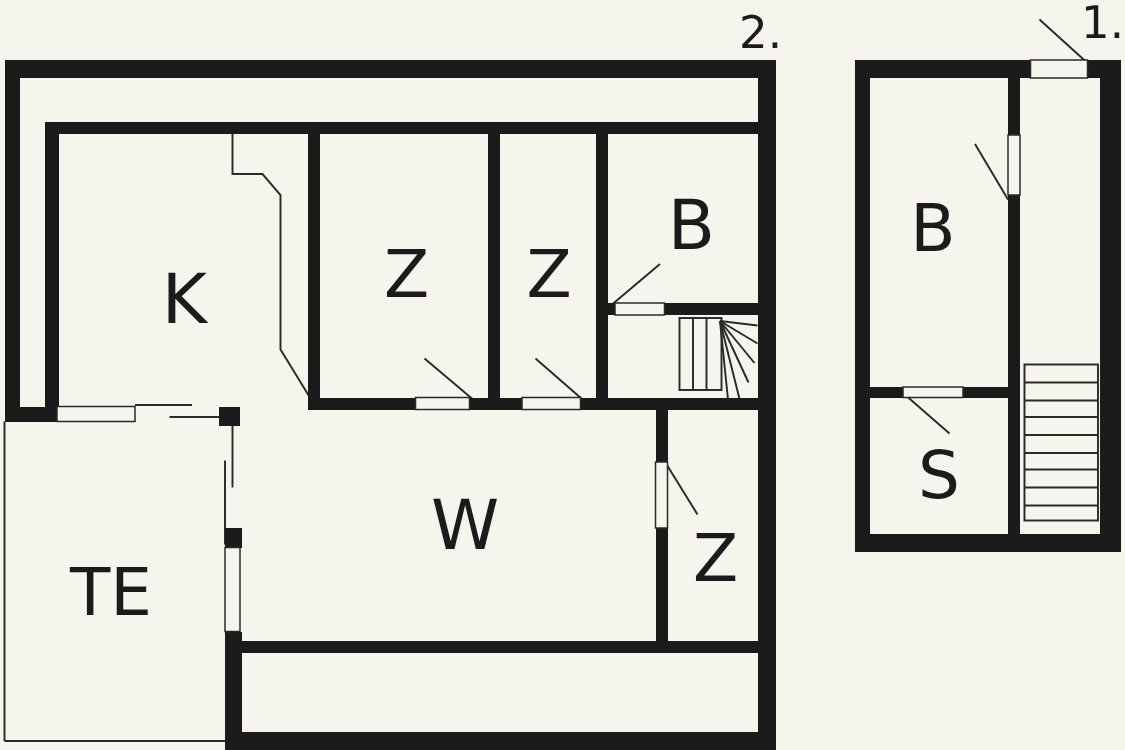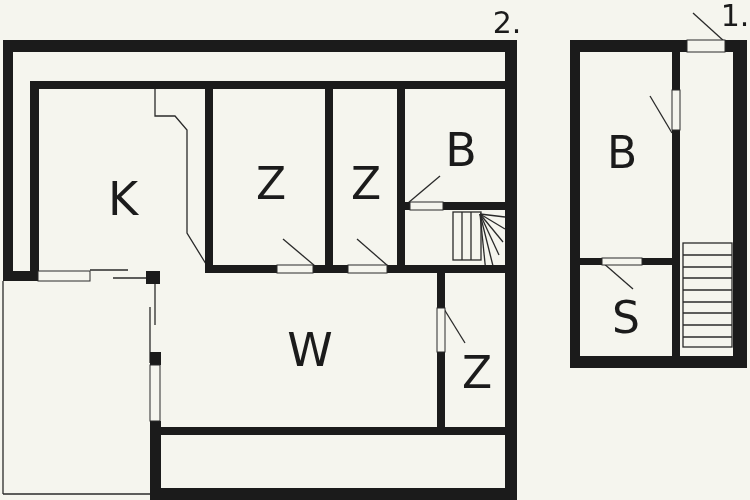--- a/index.html
+++ b/index.html
@@ -92,16 +92,17 @@
     </svg>
 
   <div class="room-label" style="left:507px;top:23px;font-size:30px">2.</div>
   <div class="room-label" style="left:735px;top:16px;font-size:30px">1.</div>
 
   <div class="room-label" style="left:123px;top:199px;font-size:46px">K</div>
   <div class="room-label" style="left:271px;top:184px;font-size:44px">Z</div>
   <div class="room-label" style="left:366px;top:184px;font-size:44px">Z</div>
   <div class="room-label" style="left:461px;top:150px;font-size:46px">B</div>
   <div class="room-label" style="left:310px;top:350px;font-size:46px">W</div>
+  <div class="room-label" style="left:74px;top:396px;font-size:44px">TE</div>
   <div class="room-label" style="left:477px;top:373px;font-size:44px">Z</div>
   <div class="room-label" style="left:622px;top:153px;font-size:44px">B</div>
   <div class="room-label" style="left:626px;top:318px;font-size:44px">S</div>
 </div>
 
 </body></html>

